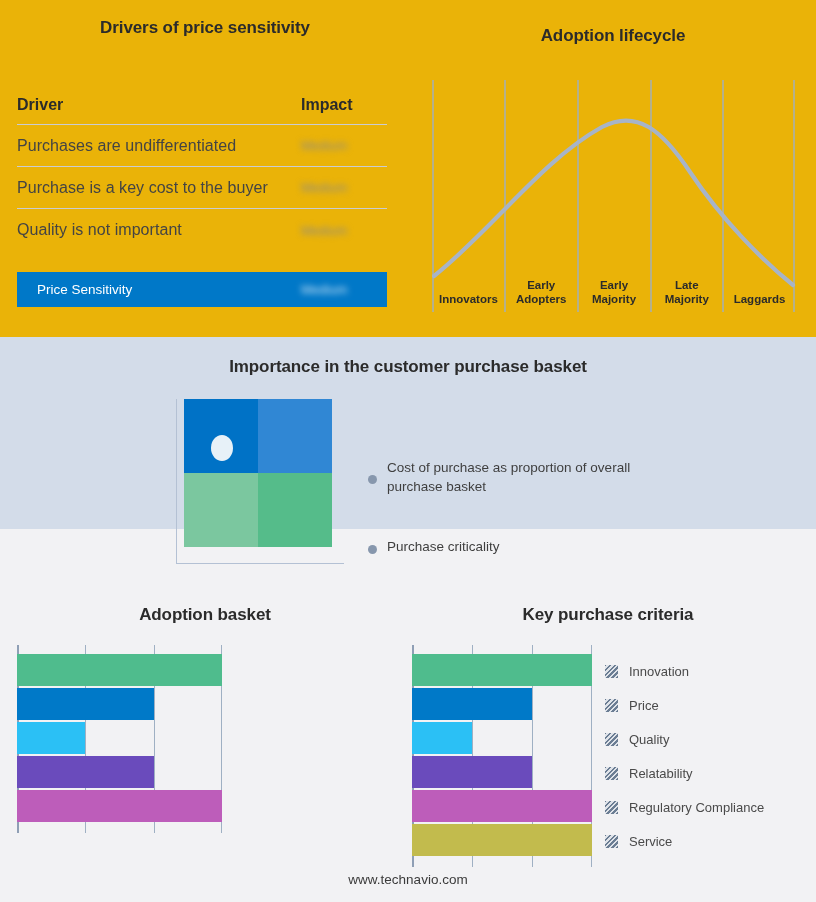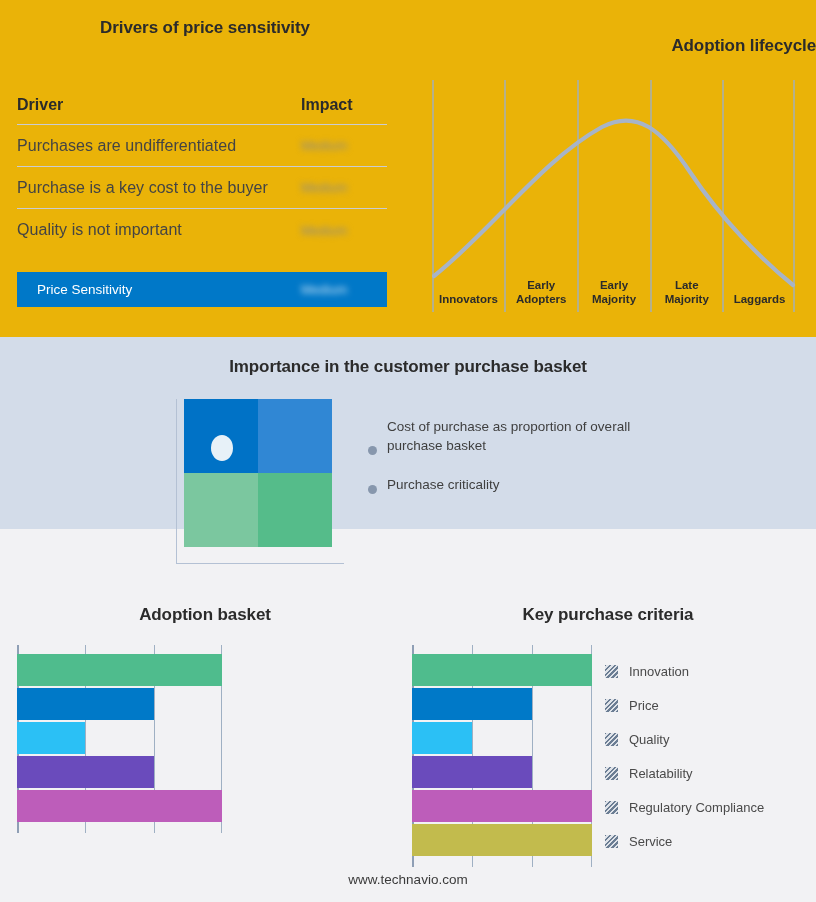--- a/index.html
+++ b/index.html
@@ -113,21 +113,21 @@
     width: 86px;
     font-size: 13px;
   }
 
   
   #lifecycle-panel {
     position: absolute;
     left: 410px; top: 0;
     width: 406px; height: 337px;
   }
-  #lifecycle-panel .panel-title { margin-top: 36px; text-align: right; }
+  #lifecycle-panel .panel-title { margin-top: 26px; }
 
   #lifecycle-plot {
     position: absolute;
     left: 22px; top: 80px;
     width: 364px; height: 232px;
   }
   #lifecycle-plot svg { display: block; }
 
   .lc-labels {
     position: absolute;
@@ -189,22 +189,23 @@
     background: #e7f1f8;
   }
 
   #basket-legend {
     position: absolute;
     left: 368px; top: 80px;
     width: 400px;
   }
   .bl-item {
     display: flex;
-    align-items: flex-end;
+    align-items: center;
     margin-bottom: 20px;
+    margin-top: 41px;
   }
   .bl-dot {
     width: 9px; height: 9px;
     border-radius: 50%;
     background: #8797ad;
     margin-top: 5px;
     margin-right: 10px;
     flex: none;
   }
   .bl-text {

